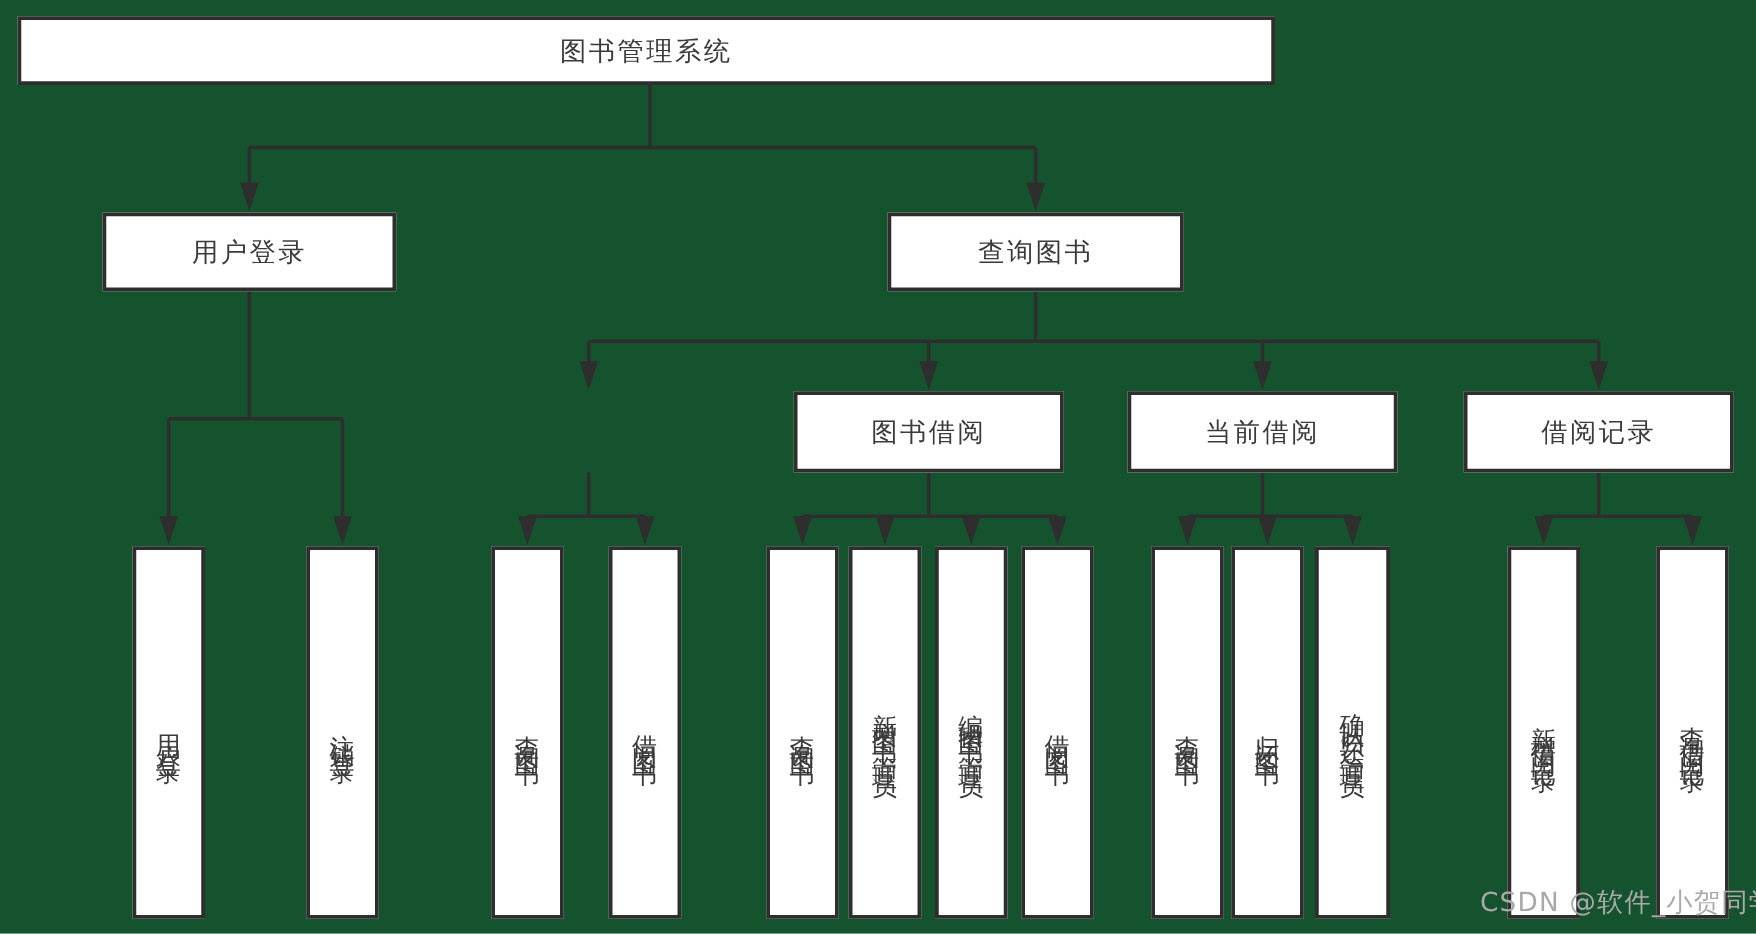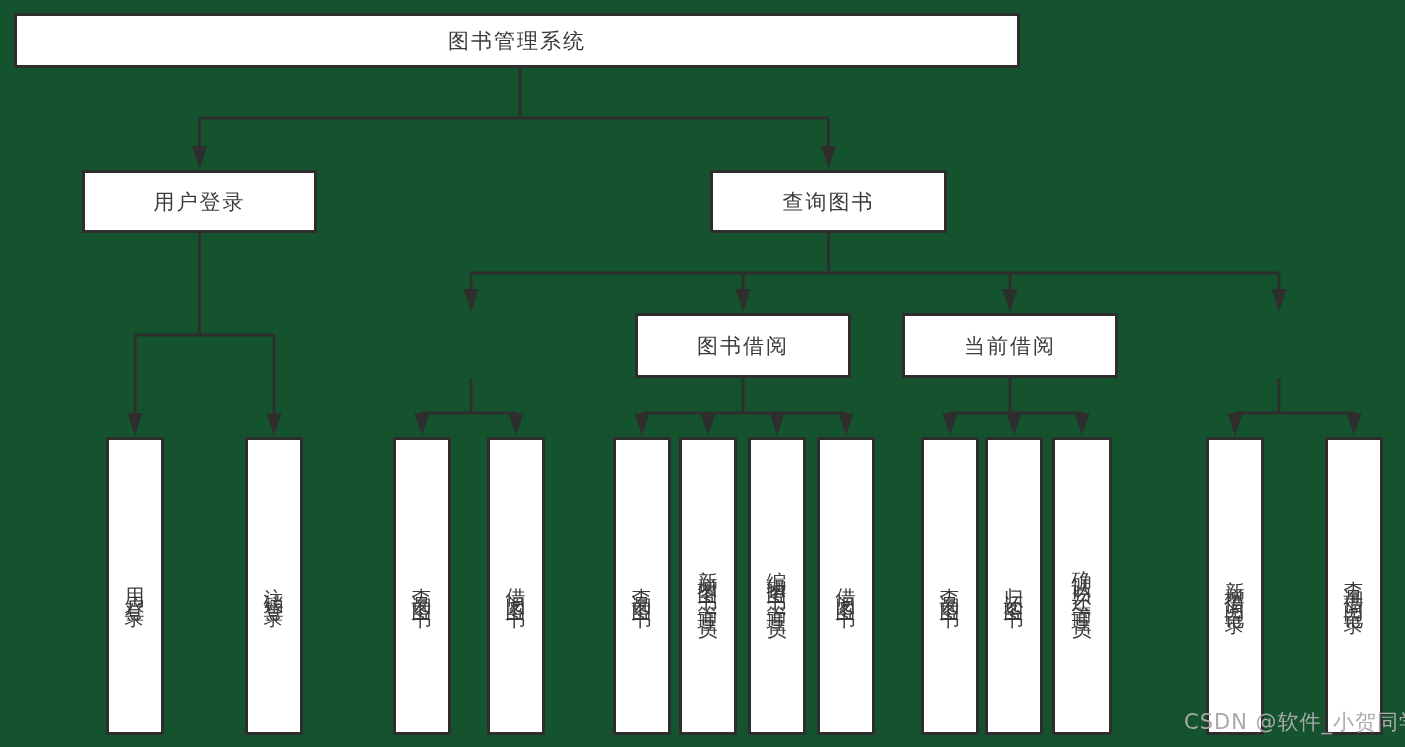--- a/index.html
+++ b/index.html
@@ -97,20 +97,21 @@
     </g>
   </svg>
 
   <div class="node" style="left:14px;top:13px;width:1006px;height:55px;">图书管理系统</div>
 
   <div class="node" style="left:82px;top:170px;width:235px;height:63px;">用户登录</div>
   <div class="node" style="left:710px;top:170px;width:237px;height:63px;">查询图书</div>
 
   <div class="node" style="left:635px;top:313px;width:216px;height:65px;">图书借阅</div>
   <div class="node" style="left:902px;top:313px;width:216px;height:65px;">当前借阅</div>
+  <div class="node" style="left:1171px;top:313px;width:216px;height:65px;">借阅记录</div>
 
   <div class="node v" style="left:106px;top:437px;width:58px;height:298px;">用户登录</div>
   <div class="node v" style="left:245px;top:437px;width:58px;height:298px;">注销登录</div>
 
   <div class="node v" style="left:393px;top:437px;width:58px;height:298px;">查询图书</div>
   <div class="node v" style="left:487px;top:437px;width:58px;height:298px;">借阅图书</div>
 
   <div class="node v" style="left:613px;top:437px;width:58px;height:298px;">查询图书</div>
   <div class="node v" style="left:679px;top:437px;width:58px;height:298px;">新增图书（管理员）</div>
   <div class="node v" style="left:748px;top:437px;width:58px;height:298px;">编辑图书（管理员）</div>

